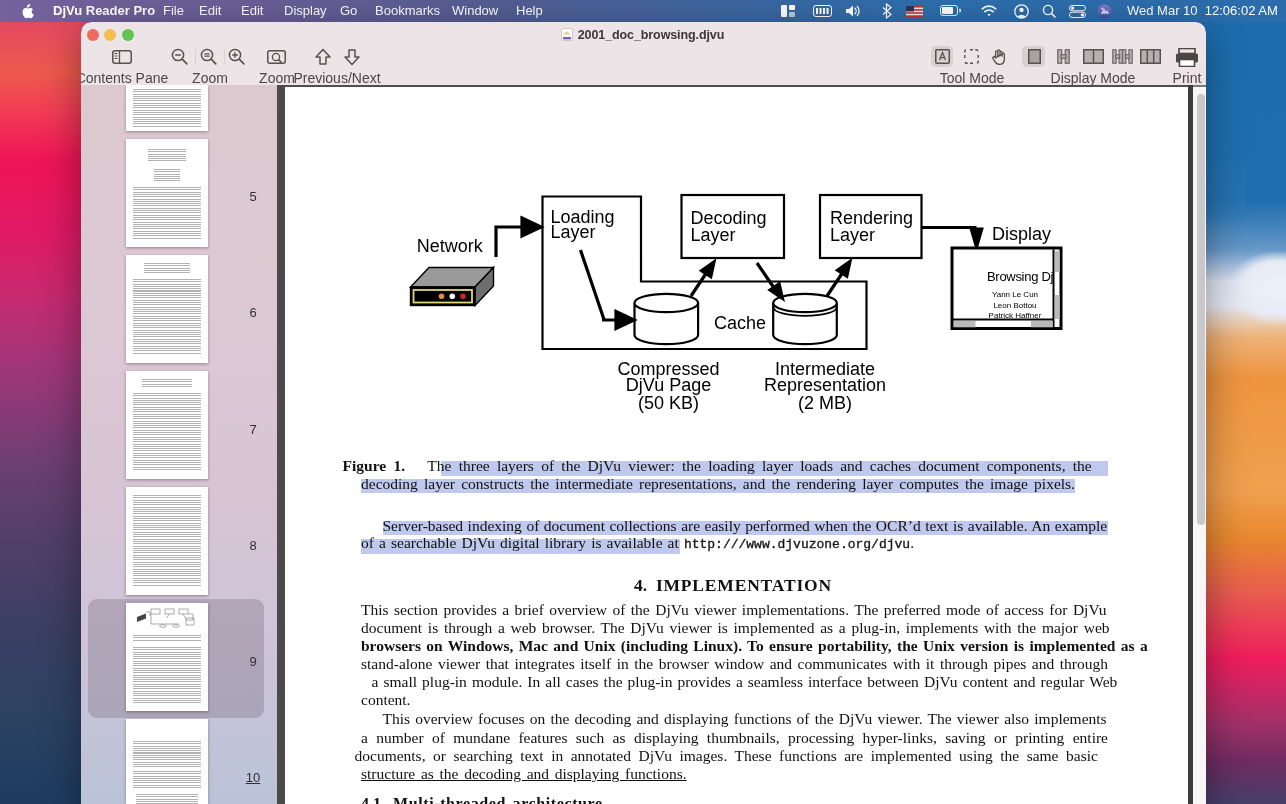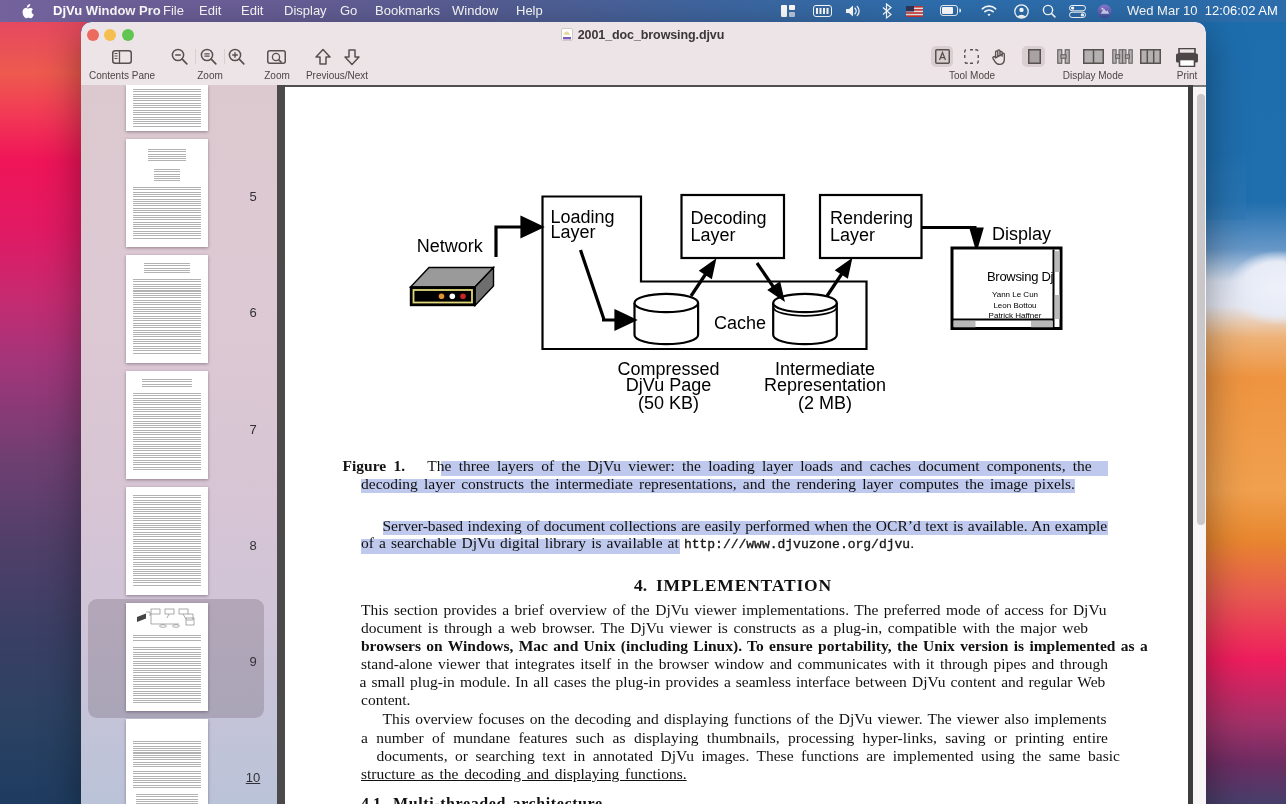--- a/index.html
+++ b/index.html
@@ -26,21 +26,21 @@
     color:#fff;font-size:13px;}
   #menubar .mi{position:absolute;top:3px;}
   
   #win{left:81px;top:22px;width:1124.5px;height:797px;
     border-radius:10px;overflow:hidden;background:#1d4ed8;
     box-shadow:0 10px 40px rgba(0,0,0,0.4);}
   #header{left:0;top:0;width:100%;height:63px;border-radius:10px 10px 0 0;background:#ece4e6;}
   .tl{width:12px;height:12px;border-radius:50%;top:7px;}
   #title{top:6px;left:420px;width:300px;text-align:center;color:#3b3638;
     font-size:12.5px;font-weight:700;letter-spacing:-0.1px;}
-  .lbl{font-size:10px;color:#4c4647;top:48px;text-align:center;}
+  .lbl{font-size:14px;color:#4c4647;top:48px;text-align:center;}
   
   #content{left:0;top:63px;width:1124.5px;height:719px;overflow:hidden;}
   #sidebar{left:0;top:0;width:196px;height:719px;
     background:linear-gradient(180deg,#dcc9cf 0%,#ddc9d3 30%,#d8c5d4 55%,
       #cfc4d8 75%,#bac3d8 100%);}
   #sep{left:196px;top:0;width:7.5px;height:719px;background:#4b4949;}
   #main{left:203.5px;top:0;width:903.5px;height:719px;background:#fff;
     border-top:2px solid #4f4f4f;overflow:hidden;}
   #pgline{left:1107px;top:0;width:4.5px;height:719px;background:#3d3d3d;}
   #scroll{left:1111.5px;top:0;width:13px;height:719px;background:#f7f5f5;border-top:2px solid #7a7a7a;}
@@ -61,21 +61,21 @@
 </style>
 </head>
 <body>
 <div id="deskL" class="abs"></div>
 <div id="deskR" class="abs"></div>
 
 <div id="menubar" class="abs">
   <svg class="mi" style="left:20px;top:4px" width="14" height="15" viewBox="0 0 14 15">
     <path fill="#fff" d="M9.3 2.6c.6-.7 1-1.7.9-2.6-.9 0-1.9.6-2.5 1.3-.6.6-1 1.6-.9 2.5 1 .1 1.9-.5 2.5-1.2zM11.6 7.9c0-1.7 1.4-2.5 1.4-2.6-.8-1.1-2-1.3-2.4-1.3-1-.1-2 .6-2.5.6-.5 0-1.3-.6-2.2-.6-1.1 0-2.2.7-2.8 1.7-1.2 2.1-.3 5.2.9 6.9.6.8 1.3 1.7 2.2 1.7.9 0 1.2-.6 2.3-.6 1.1 0 1.4.6 2.3.6.9 0 1.5-.8 2.1-1.7.7-1 .9-1.9 1-2 0-.1-1.9-.8-2.3-2.7z"></path>
   </svg>
-  <span class="mi" style="left:53px;font-weight:700;">DjVu Window Pro</span>
+  <span class="mi" style="left:53px;font-weight:700;">DjVu Reader Pro</span>
   <span class="mi" style="left:163px;">File</span>
   <span class="mi" style="left:199px;">Edit</span>
   <span class="mi" style="left:241px;">Edit</span>
   <span class="mi" style="left:284px;">Display</span>
   <span class="mi" style="left:340px;">Go</span>
   <span class="mi" style="left:375px;text-align:center;">Bookmarks</span>
   <span class="mi" style="left:452px;">Window</span>
   <span class="mi" style="left:516px;">Help</span>
 
   <svg class="mi" style="left:781px;top:4px" width="14" height="14" viewBox="0 0 14 14">
@@ -385,28 +385,28 @@
         <div class="band" style="left:76.5px;top:391.8px;width:714px;height:14.2px;"></div>
         <div class="band" style="left:98.5px;top:433.9px;width:724.5px;height:14.4px;"></div>
         <div class="band" style="left:76.5px;top:451.8px;width:319px;height:15.2px;"></div>
 
         <div class="ln" id="c1" style="word-spacing:3.38px;left:58px;top:370.4px;"><b>Figure 1.</b>  <span class="hl" style="margin-left:6.8px">The three layers of the DjVu viewer:  the loading layer loads and caches document components, the</span></div>
         <div class="ln" id="c2" style="word-spacing:2.314px;left:76.5px;top:387.6px;"><span class="hl">decoding layer constructs the intermediate representations, and the rendering layer computes the image pixels.</span></div>
         <div class="ln" id="s2" style="word-spacing:1.212px;left:76.5px;top:447px;"><span class="hl">of a searchable DjVu digital library is available at </span><span class="mono">http:///www.djvuzone.org/djvu</span>.</div>
         <div class="ln" id="s1" style="word-spacing:0.647px;left:98px;top:429.9px;"><span class="hl">Server-based indexing of document collections are easily performed when the OCR’d text is available.  An example</span></div>
         <div class="ln" id="h4" style="left:349.5px;top:487.5px;font-size:17.5px;font-weight:700;">4.&nbsp;&nbsp;<span style="letter-spacing:0.82px">IMPLEMENTATION</span></div>
         <div class="ln" id="b1" style="word-spacing:1.59px;left:76.5px;top:514.2px;">This section provides a brief overview of the DjVu viewer implementations.  The preferred mode of access for DjVu</div>
-        <div class="ln" id="b2" style="word-spacing:1.862px;left:76.5px;top:532.2px;">document is through a web browser.  The DjVu viewer is constructs as a plug-in, compatible with the major web</div>
+        <div class="ln" id="b2" style="word-spacing:1.862px;left:76.5px;top:532.2px;">document is through a web browser.  The DjVu viewer is implemented as a plug-in, implements with the major web</div>
         <div class="ln" id="b3" style="word-spacing:1.457px;left:76.5px;top:550.2px;font-weight:bold;">browsers on Windows, Mac and Unix (including Linux).  To ensure portability, the Unix version is implemented as a</div>
         <div class="ln" id="b4" style="word-spacing:1.651px;left:76.5px;top:568.2px;">stand-alone viewer that integrates itself in the browser window and communicates with it through pipes and through</div>
-        <div class="ln" id="b5" style="word-spacing:1.183px;left:75px;top:586.2px;">a small plug-in module.  In all cases the plug-in provides a seamless interface between DjVu content and regular Web</div>
+        <div class="ln" id="b5" style="word-spacing:1.183px;left:87px;top:586.2px;">a small plug-in module.  In all cases the plug-in provides a seamless interface between DjVu content and regular Web</div>
         <div class="ln" id="b6" style="word-spacing:1.3px;left:76.5px;top:604.2px;">content.</div>
         <div class="ln" id="p1" style="word-spacing:1.291px;left:98px;top:623.2px;">This overview focuses on the decoding and displaying functions of the DjVu viewer.  The viewer also implements</div>
         <div class="ln" id="p2" style="word-spacing:4.491px;left:76.5px;top:641.7px;">a number of mundane features such as displaying thumbnails, processing hyper-links, saving or printing entire</div>
-        <div class="ln" id="p3" style="word-spacing:3.639px;left:92px;top:659.8px;">documents, or searching text in annotated DjVu images.  These functions are implemented using the same basic</div>
+        <div class="ln" id="p3" style="word-spacing:3.639px;left:70px;top:659.8px;">documents, or searching text in annotated DjVu images.  These functions are implemented using the same basic</div>
         <div class="ln" id="p4" style="word-spacing:1.817px;left:76.5px;top:678.2px;text-decoration:underline;">structure as the decoding and displaying functions.</div>
         <div class="ln" id="h41" style="left:76.5px;top:708.2px;font-size:16px;font-weight:700;">4.1.&nbsp;&nbsp;<span style="letter-spacing:0.6px;word-spacing:2px">Multi-threaded architecture</span></div>
       </div>
     </div>
     <div id="pgline" class="abs"></div>
     <div id="scroll" class="abs">
       <div class="abs" style="left:4.5px;top:7px;width:7.5px;height:431px;border-radius:4px;background:#c9c7c9;"></div>
     </div>
   </div>
 </div>

